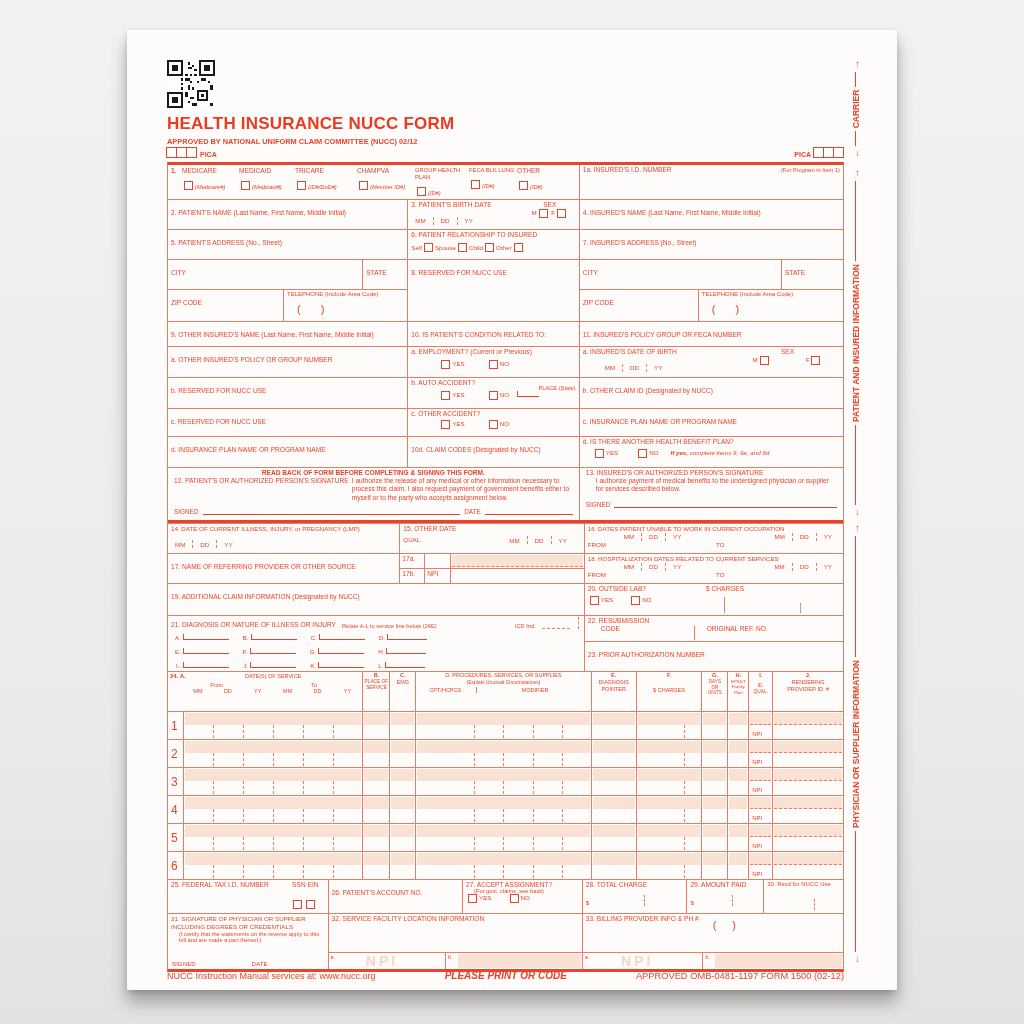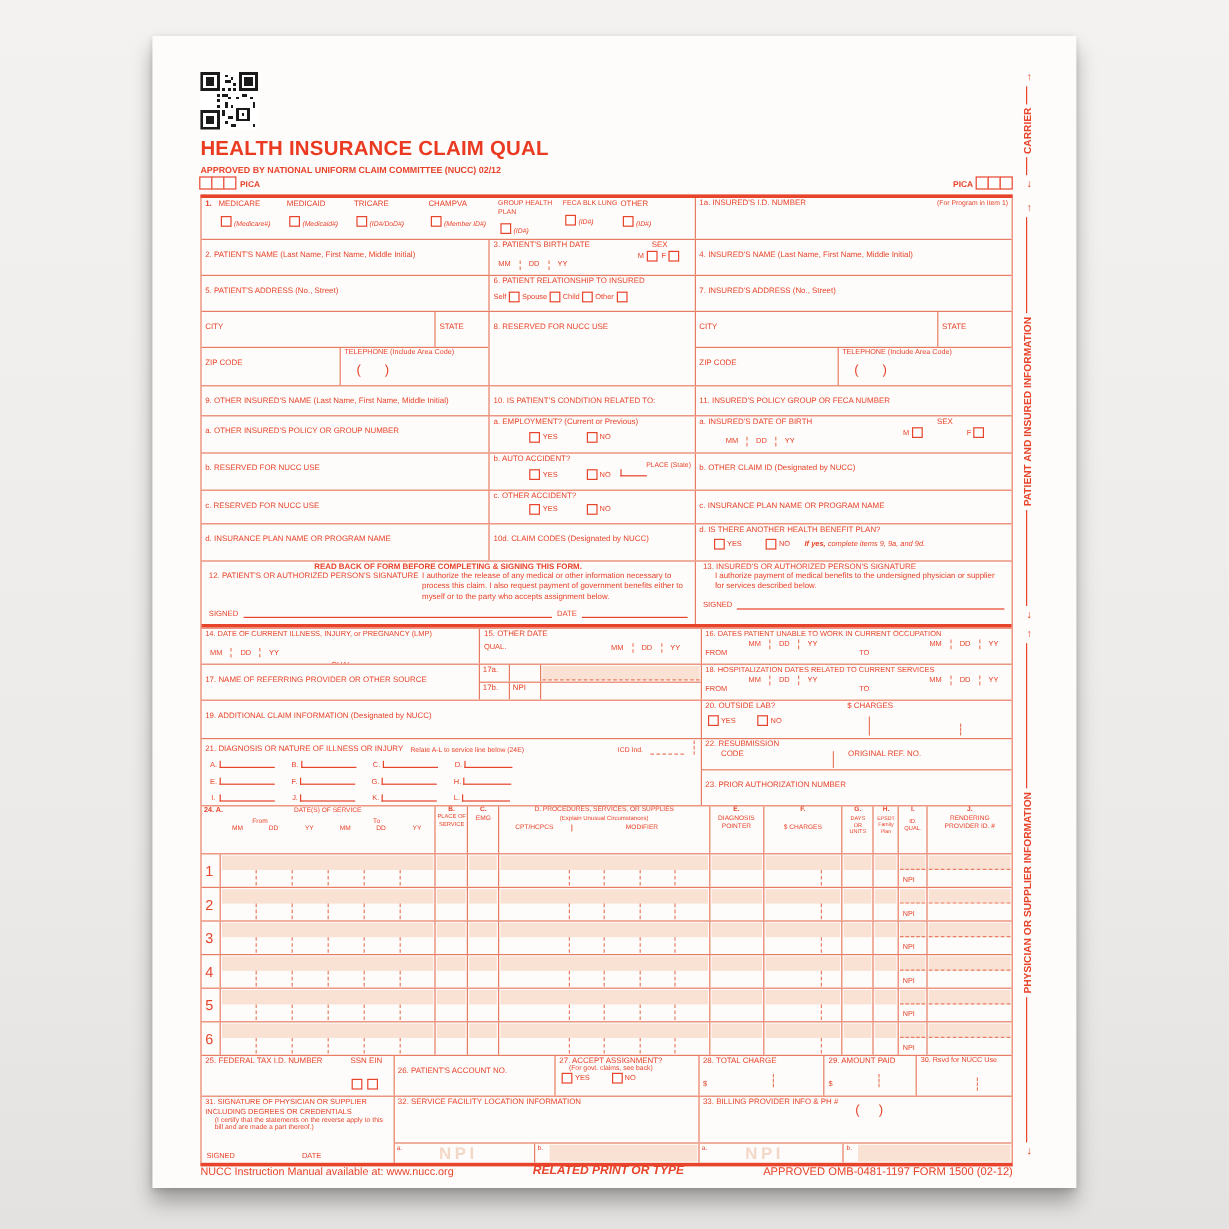--- a/index.html
+++ b/index.html
@@ -102,21 +102,21 @@
       <rect x="15" y="15" width="1" height="1"></rect>
           <rect x="8" y="14" width="1" height="2"></rect>
           <rect x="10" y="16" width="2" height="1"></rect>
       <rect x="9" y="18" width="1" height="1"></rect>
           <rect x="11" y="19" width="2" height="1"></rect>
           <rect x="19" y="11" width="1" height="2"></rect>
       <rect x="19" y="19" width="1" height="1"></rect>
     </g>
   </svg>
 
-  <div class="title">HEALTH INSURANCE CLAIM QUAL</div>
+  <div class="title">HEALTH INSURANCE NUCC FORM</div>
   <div class="subtitle">APPROVED BY NATIONAL UNIFORM CLAIM COMMITTEE (NUCC) 02/12</div>
 
   <div class="picarow">
     <div class="pgrp">
       <span class="pboxes">
             <i class="pbox"></i>
             <i class="pbox"></i>
             <i class="pbox"></i>
           </span>
       <span>PICA</span>
@@ -942,22 +942,22 @@
                 <span style="position:absolute;top:1px;left:2px;z-index:1">b.</span>
                 <i class="bfill"></i>
               </div>
         </div>
       </div>
     </div>
 
   </div>
 
   <div class="footer">
-    <span class="f-left">NUCC Instruction Manual available at: www.nucc.org</span>
-    <span class="f-center">RELATED PRINT OR TYPE</span>
+    <span class="f-left">NUCC Instruction Manual services at: www.nucc.org</span>
+    <span class="f-center">PLEASE PRINT OR CODE</span>
     <span class="f-right">APPROVED OMB-0481-1197 FORM 1500 (02-12)</span>
   </div>
 
   <div class="vlabel" style="top:128px;width:98px">
     <span class="ah">←</span>
         <i class="shaft"></i>
     <span>CARRIER</span>
     <i class="shaft"></i>
         <span class="ah">→</span>
   </div>

